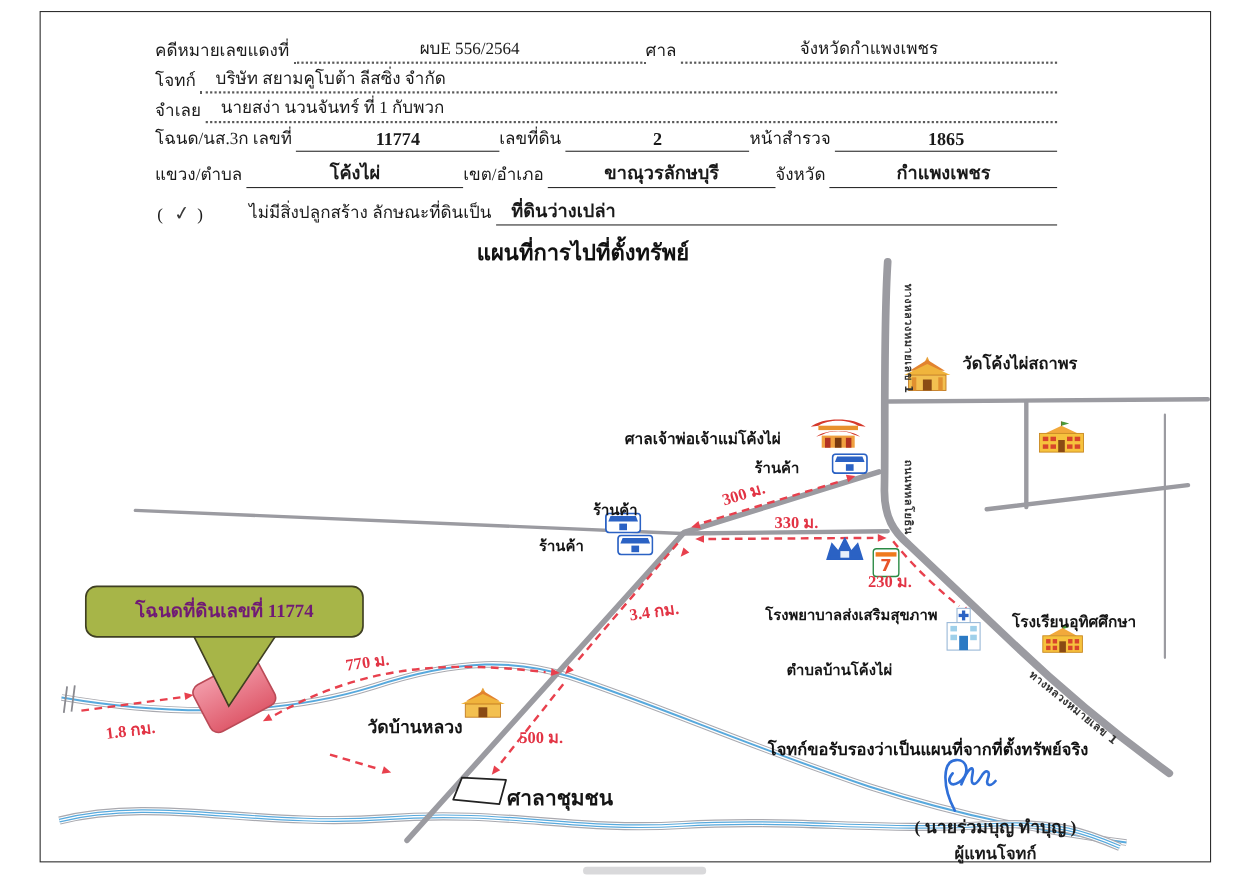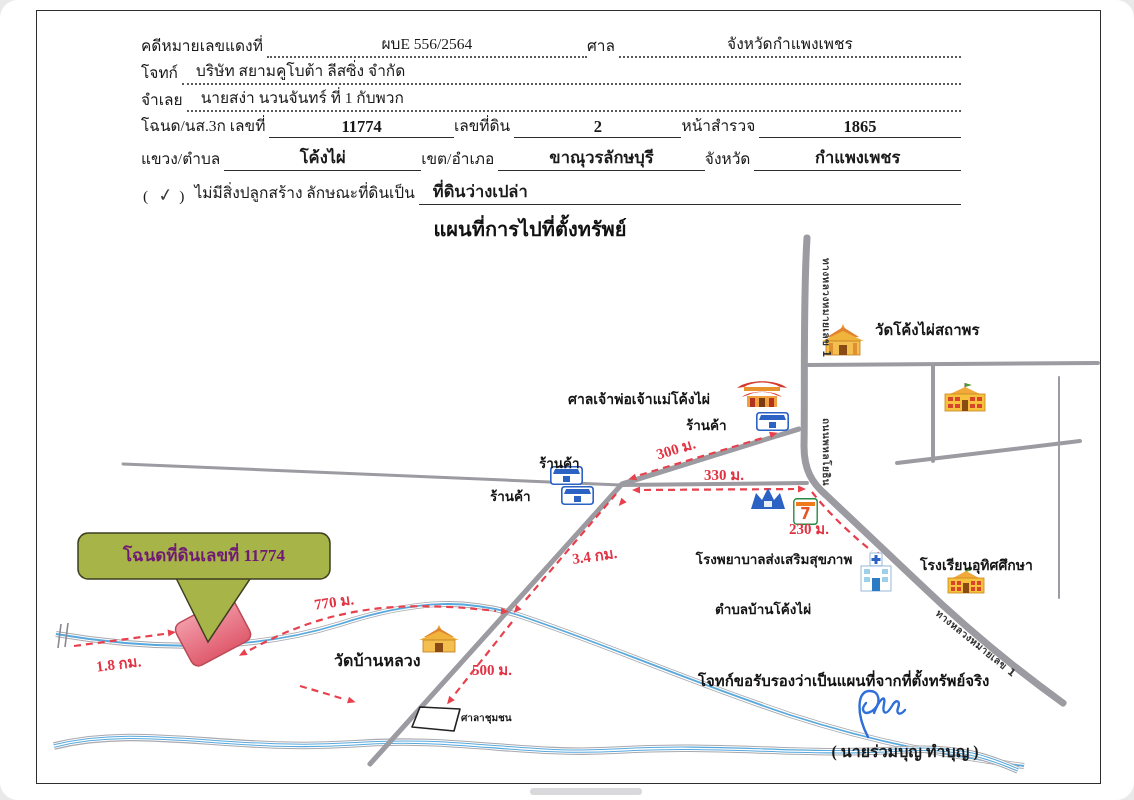--- a/index.html
+++ b/index.html
@@ -1,17 +1,17 @@
 <!DOCTYPE html>
 <html><head>
 <meta charset="utf-8">
 <style>
   html,body{margin:0;padding:0;background:#e9e9e9;}
   .page{position:relative;width:1134px;height:800px;background:#ffffff;overflow:hidden;
-        font-family:"Liberation Serif",serif;color:#1a1a1a;border-radius:18px;}
+        font-family:"Liberation Serif",serif;color:#1a1a1a;}
   .frame{position:absolute;left:36px;top:10px;width:1063px;height:772px;border:1.6px solid #2e2e2e;}
   
   .row{position:absolute;display:flex;align-items:flex-end;font-size:15.5px;white-space:nowrap;height:22px;}
   .row .lbl{padding-right:4px;}
   .fill{flex:1;text-align:center;border-bottom:2px dotted #5a5a5a;padding:0 6px;min-width:0;overflow:hidden;}
   .fill.solid{border-bottom:1.6px solid #2c2c2c;}
   .fill.leftal{text-align:left;padding-left:14px;}
   .bold{font-weight:bold;}
   .big{font-size:16.5px;}
   .check{display:inline-block;font-family:"DejaVu Sans",sans-serif;font-size:18px;color:#3a3a3a;
@@ -71,21 +71,21 @@
     <span class="lbl">เขต/อำเภอ</span>
     <span class="fill solid bold big" style="flex:1">ขาณุวรลักษบุรี</span>
     <span class="lbl">จังหวัด</span>
     <span class="fill solid bold big" style="flex:1">กำแพงเพชร</span>
   </div>
 
   <div class="row" style="left:143px;top:183px;width:818px;">
     <span class="lbl">(</span>
     <span class="check">✓</span>
     <span class="lbl">)</span>
-    <span class="lbl" style="padding-left:6px;">ไม่มีสิ่งปลูกสร้าง ลักษณะที่ดินเป็น</span>
+    <span class="lbl" style="padding-left:6px;margin-left:32px;">ไม่มีสิ่งปลูกสร้าง ลักษณะที่ดินเป็น</span>
     <span class="fill solid bold big leftal">ที่ดินว่างเปล่า</span>
   </div>
 
   <div class="maptitle">แผนที่การไปที่ตั้งทรัพย์</div>
 
   <svg class="maplayer" width="1134" height="800" viewBox="0 0 1134 800">
     <defs>
       <linearGradient id="pg" x1="0" y1="0" x2="0" y2="1">
         <stop offset="0" stop-color="#f29aa8"></stop>
           <stop offset="1" stop-color="#df5b6c"></stop>
@@ -295,33 +295,34 @@
 
   <div class="mlabel" style="left:875px;top:318px;font-size:15px;">วัดโค้งไผ่สถาพร</div>
   <div class="mlabel" style="left:568px;top:388px;">ศาลเจ้าพ่อเจ้าแม่โค้งไผ่</div>
   <div class="mlabel" style="left:686px;top:414px;font-size:13.5px;">ร้านค้า</div>
   <div class="mlabel" style="left:539px;top:452px;font-size:13.5px;">ร้านค้า</div>
   <div class="mlabel" style="left:490px;top:485px;font-size:13.5px;">ร้านค้า</div>
   <div class="mlabel" style="left:678px;top:548px;width:192px;text-align:center;font-size:13.5px;">โรงพยาบาลส่งเสริมสุขภาพ</div>
   <div class="mlabel" style="left:678px;top:566px;width:170px;text-align:center;font-size:13.5px;margin-top:32px;">ตำบลบ้านโค้งไผ่</div>
   <div class="mlabel" style="left:920px;top:554px;">โรงเรียนอุทิศศึกษา</div>
   <div class="mlabel" style="left:334px;top:648px;font-size:16px;">วัดบ้านหลวง</div>
-  <div class="mlabel" style="left:461px;top:710px;font-size:10px;">ศาลาชุมชน</div>
+  <div class="mlabel" style="left:461px;top:710px;font-size:19px;">ศาลาชุมชน</div>
 
   <div class="dist" style="left:656px;top:437px;transform:rotate(-17deg);">300 ม.</div>
   <div class="dist" style="left:704px;top:463px;">330 ม.</div>
   <div class="dist" style="left:789px;top:517px;">230 ม.</div>
   <div class="dist" style="left:572px;top:544px;transform:rotate(-8deg);">3.4 กม.</div>
   <div class="dist" style="left:314px;top:590px;transform:rotate(-8deg);">770 ม.</div>
   <div class="dist" style="left:96px;top:652px;transform:rotate(-7deg);">1.8 กม.</div>
   <div class="dist" style="left:472px;top:658px;">500 ม.</div>
 
   <div class="roadlabel" style="left:834px;top:258px;transform:rotate(90deg);">ทางหลวงหมายเลข 1</div>
   <div class="roadlabel" style="left:834px;top:418px;transform:rotate(90deg);">ถนนพหลโยธิน</div>
   <div class="roadlabel" style="left:942px;top:606px;transform:rotate(39deg);">ทางหลวงหมายเลข 1</div>
 
   <div class="callout-text">โฉนดที่ดินเลขที่ 11774</div>
 
   <div class="cert">โจทก์ขอรับรองว่าเป็นแผนที่จากที่ตั้งทรัพย์จริง</div>
   <div class="signer">( นายร่วมบุญ ทำบุญ )</div>
+  <div class="role">ผู้แทนโจทก์</div>
 
   <div class="smudge"></div>
 </div>
 
 </body></html>

